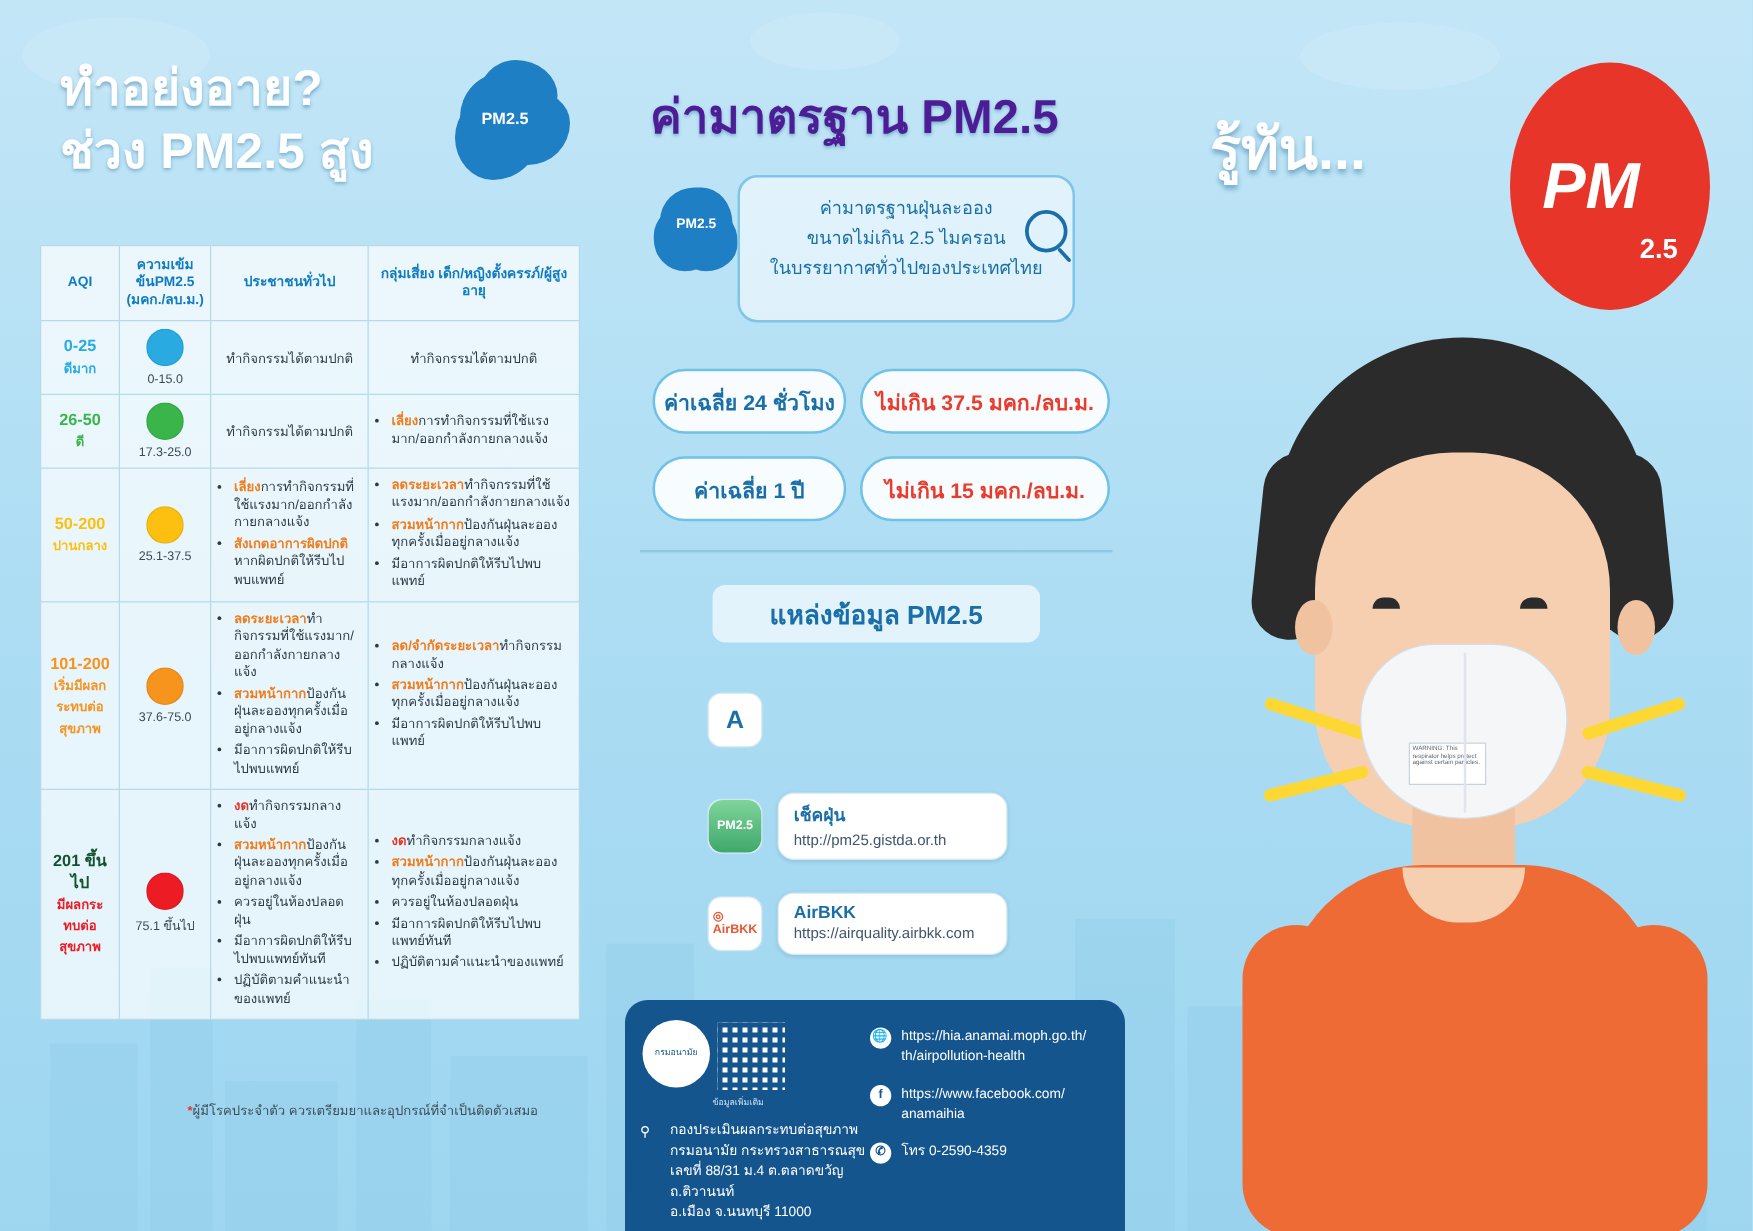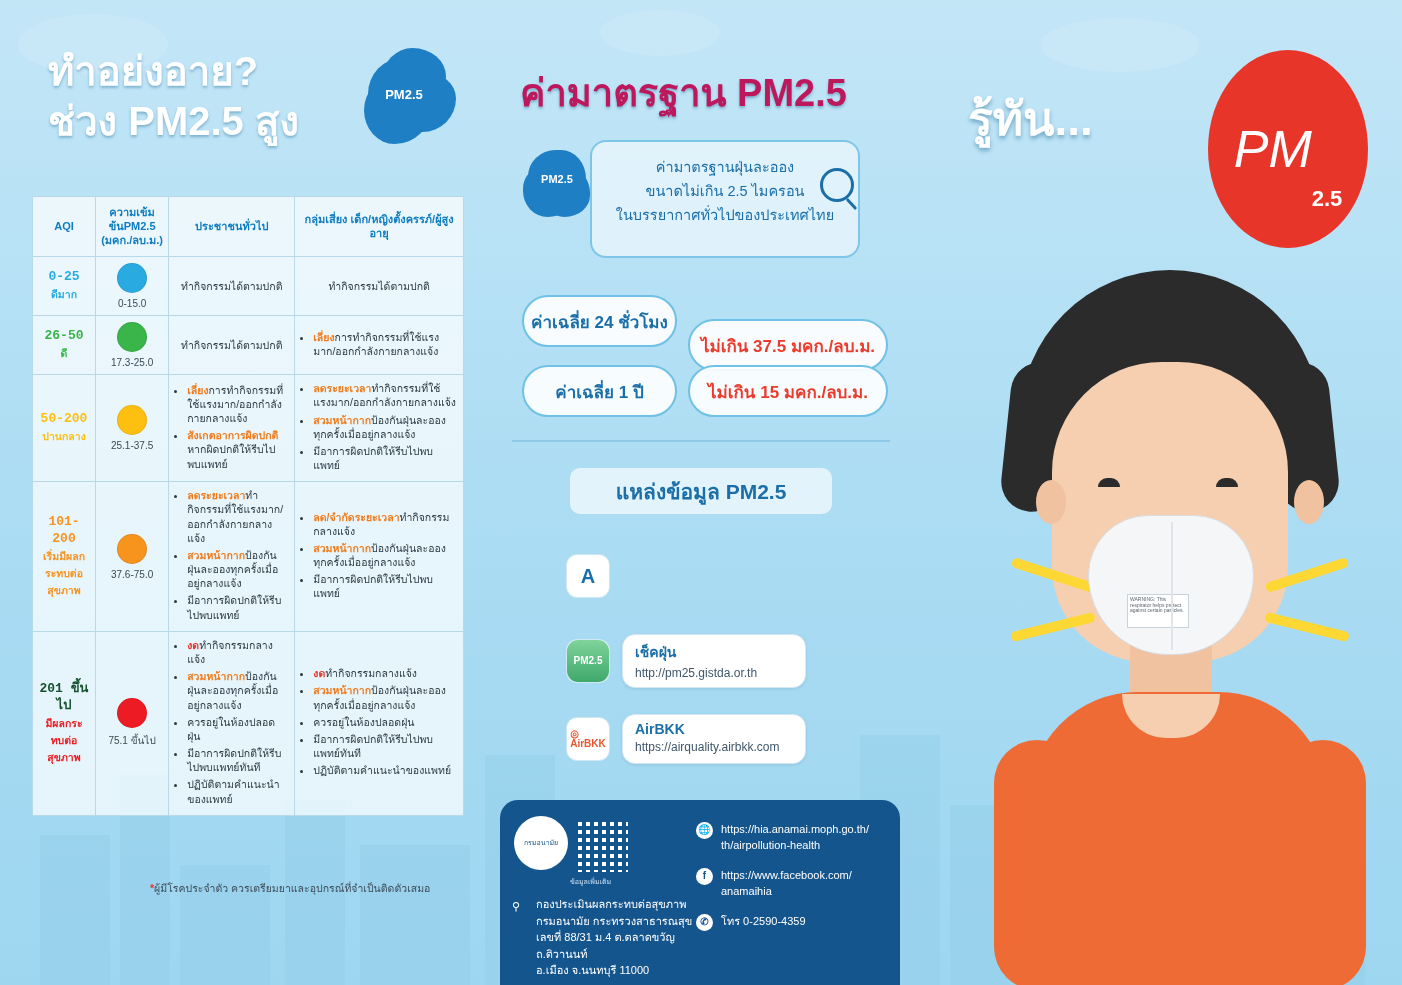--- a/index.html
+++ b/index.html
@@ -56,37 +56,37 @@
   }
   .aqi-table thead th {
     color:#0e7cc0; font-size:11px; font-weight:bold; text-align:center;
     padding:9px 4px; line-height:1.25;
   }
   .col-aqi { width:62px; text-align:center; }
   .col-conc { width:72px; text-align:center; }
   .col-gen { width:124px; }
   .col-risk { width:166px; }
 
-  .aqi-label { font-weight:bold; font-size:13px; line-height:1.3;font-family:Liberation Mono, monospace; }
+  .aqi-label { font-weight:bold; font-size:13px; line-height:1.3; }
   .aqi-sub { font-size:10.5px; font-weight:bold; }
   .dot { width:30px; height:30px; border-radius:50%; margin:0 auto 5px; display:block; border:1px solid rgba(0,0,0,.08); }
   .conc { font-size:10px; text-align:center; color:#3b4a55; }
   ul.cell { margin:0; padding-left:12px; }
   ul.cell li { margin:0 0 3px 0; line-height:1.35; }
   .hl-orange { color:#f07c1c; font-weight:bold; }
   .hl-red { color:#e8352a; font-weight:bold; }
   .footnote {
     position:absolute; left:150px; top:880px; font-size:10.5px; color:#3d4d58;
   }
   .footnote .star { color:#e8352a; font-weight:bold; }
 
   
   .mid-title {
     position:absolute; left:520px; top:62px;
-    font-size:38px; font-weight:bold; color:#be185d;
+    font-size:38px; font-weight:bold; color:#4c1d95;
     text-shadow:0 2px 3px rgba(0,80,130,.35);
   }
   .mid-box {
     position:absolute; left:590px; top:140px; width:270px; height:118px;
     background:rgba(255,255,255,.55); border:2px solid #7ec6e8; border-radius:16px;
     color:#1b6fa8; font-size:14.5px; line-height:1.65; text-align:center;
     padding-top:14px;
   }
   .mid-dust {
     position:absolute; left:528px; top:150px; width:58px; height:58px;
@@ -104,21 +104,21 @@
     right:-2px; bottom:-12px; transform:rotate(-42deg); border-radius:2px;
   }
 
   .pill {
     position:absolute; height:52px; border:2px solid #6fc1e6; border-radius:26px;
     background:rgba(255,255,255,.9); display:flex; align-items:center; justify-content:center;
     font-size:17px; font-weight:bold; color:#1b6fa8;
   }
   .pill.red { color:#ea3b2c; }
   .p1 { left:522px; top:295px; width:155px; }
-  .p2 { left:688px; top:295px; width:200px;margin-top:24px; }
+  .p2 { left:688px; top:295px; width:200px; }
   .p3 { left:522px; top:365px; width:155px; }
   .p4 { left:688px; top:365px; width:200px; }
 
   .divider { position:absolute; left:512px; top:440px; width:378px; height:2px; background:#8dc9e6; }
 
   .src-title {
     position:absolute; left:570px; top:468px; width:262px; height:46px;
     background:rgba(255,255,255,.65); border-radius:10px;
     display:flex; align-items:center; justify-content:center;
     font-size:21px; font-weight:bold; color:#1b6fa8;
@@ -178,21 +178,21 @@
   .right-title {
     position:absolute; left:968px; top:88px; color:#ffffff;
     font-size:46px; font-weight:bold; line-height:1.35;
     text-shadow:0 3px 4px rgba(0,80,130,.4);
   }
   .pm-badge {
     position:absolute; left:1208px; top:50px; width:160px; height:198px;
     background:#e8352a; border-radius:50%;
     display:flex; align-items:center; justify-content:center;
   }
-  .pm-badge .pmtxt { color:#fff; font-size:52px; font-style:italic; font-weight:normal; }
+  .pm-badge .pmtxt { color:#fff; font-size:52px; font-style:italic; font-weight:bold; }
   .pm-badge .pmsub { color:#fff; font-size:22px; font-weight:bold; align-self:flex-end; margin-bottom:36px; }
 
   
   .char { position:absolute; left:980px; top:270px; width:400px; height:715px; }
   .hair { position:absolute; left:40px; top:0; width:300px; height:235px; background:#2b2b2b;
           border-radius:150px 150px 40px 40px; }
   .hair:after { content:""; position:absolute; left:-14px; top:92px; width:60px; height:150px;
           background:#2b2b2b; border-radius:30px; transform:rotate(6deg); }
   .hair:before { content:""; position:absolute; right:-14px; top:92px; width:60px; height:150px;
           background:#2b2b2b; border-radius:30px; transform:rotate(-6deg); }

